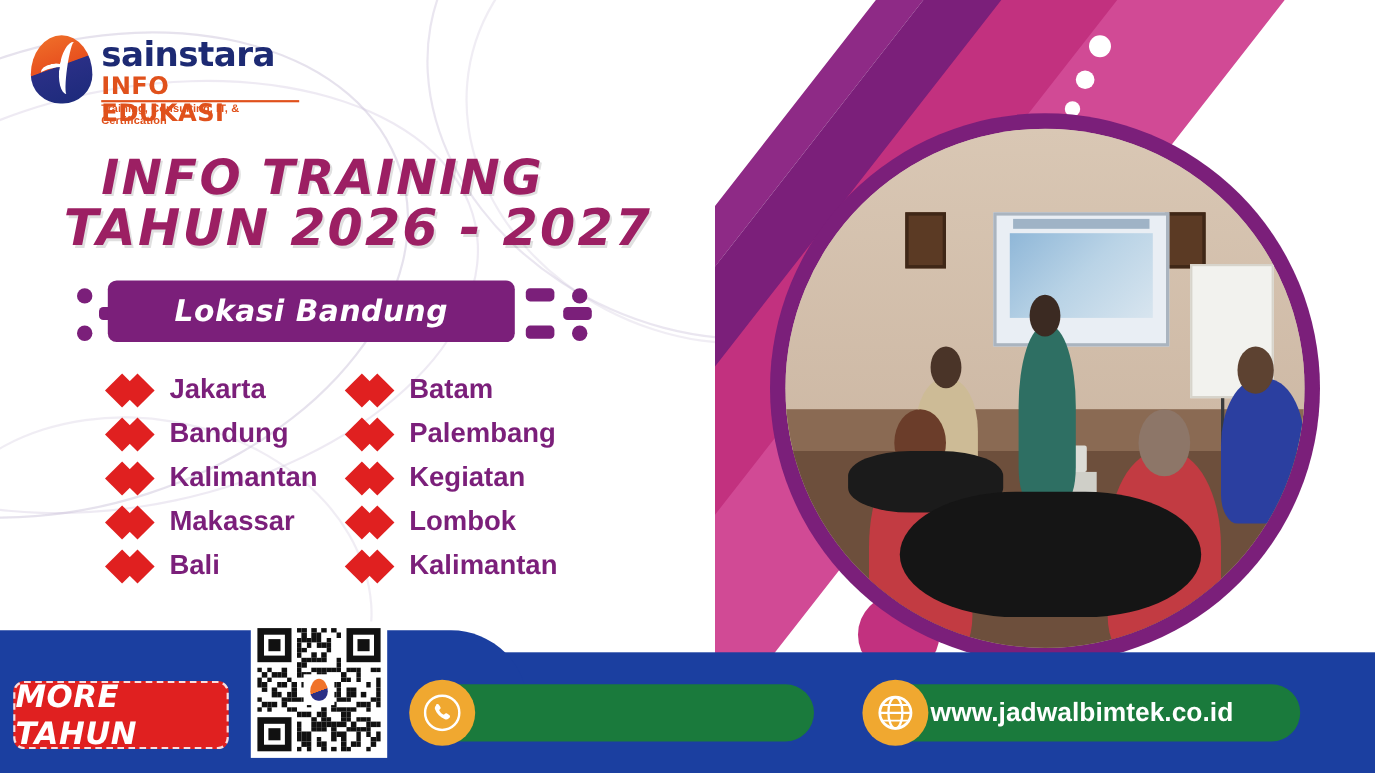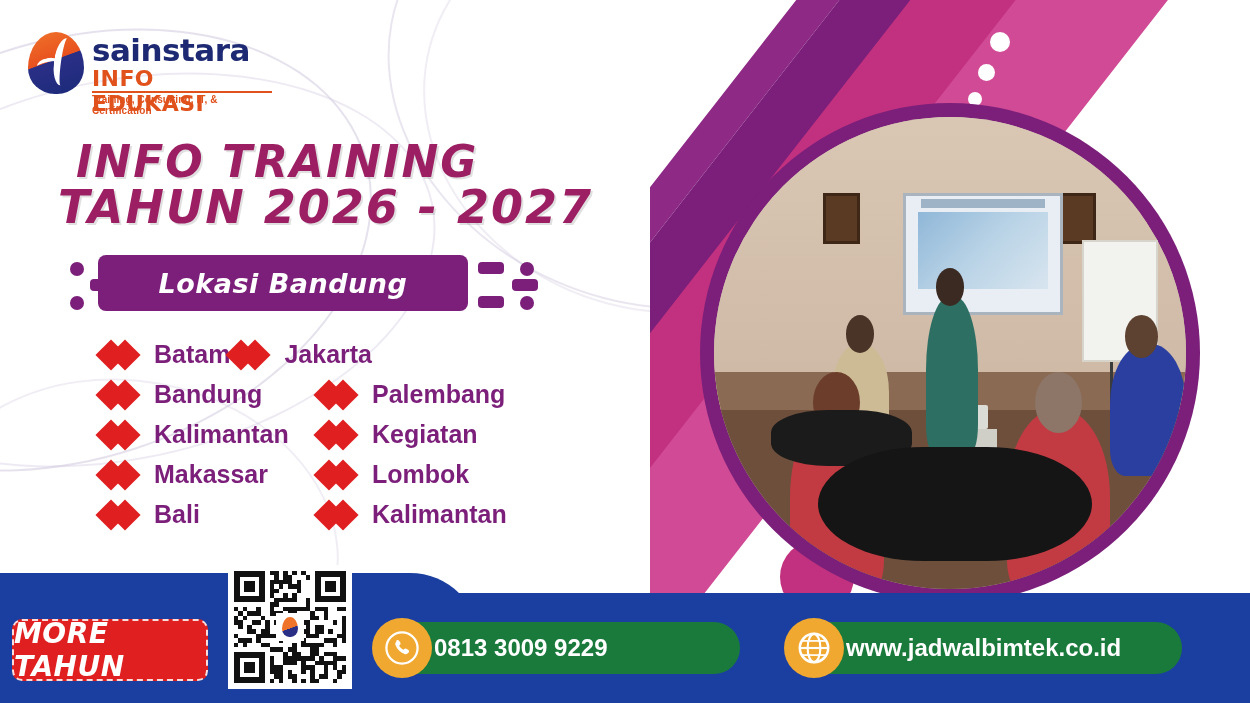--- a/index.html
+++ b/index.html
@@ -103,21 +103,21 @@
     border-top: 4px solid #ffffff; border-radius: 50% 50% 0 0;
     transform: rotate(-12deg);
   }
   .logo-txt1 { position:absolute; left: 64px; top: 2px; font-size: 31px; font-weight: bold; color:#1d2a73; letter-spacing:-0.5px; font-family:"DejaVu Sans", sans-serif; }
   .logo-txt2 { position:absolute; left: 64px; top: 36px; font-size: 22px; font-weight: bold; color:#e0511c; letter-spacing:0.4px; font-family:"DejaVu Sans", sans-serif; }
   .logo-txt3 { position:absolute; left: 64px; top: 64px; font-size: 10px; font-weight: bold; color:#e0511c; letter-spacing:0.1px; }
   .logo-rule { position:absolute; left: 64px; top: 61px; width: 180px; height: 2px; background:#e0511c; }
 
   
   .h1 {
-    position: absolute; left: 76px; top: 136px;
+    position: absolute; left: 92px; top: 136px;
     font-family: "DejaVu Sans", sans-serif;
     font-size: 44px; font-weight: bold; font-style: italic;
     color: #9c1f63; letter-spacing: 2px;
     text-shadow: 2px 2px 0 rgba(0,0,0,0.12);
   }
   .h2 {
     position: absolute; left: 58px; top: 180px;
     font-family: "DejaVu Sans", sans-serif;
     font-size: 46px; font-weight: bold; font-style: italic;
     color: #9c1f63; letter-spacing: 2px;
@@ -297,33 +297,33 @@
   <div class="rib-deco" style="left:520px; top:262px; width:14px; height:14px; border-radius:50%;"></div>
   <div class="rib-deco" style="left:520px; top:296px; width:14px; height:14px; border-radius:50%;"></div>
 
   <div class="ribbon">
     <span class="ribbon-label">Lokasi Bandung</span>
   </div>
 
   <div class="cities">
 
     <div class="city-row">
+      <div class="city col1">
+        <span class="dia-wrap">
+            <i class="dia d1"></i>
+            <i class="dia d2"></i>
+          </span>
+        <span class="city-name">Jakarta</span>
+      </div>
       <div class="city">
         <span class="dia-wrap">
             <i class="dia d1"></i>
             <i class="dia d2"></i>
           </span>
         <span class="city-name">Batam</span>
-      </div>
-      <div class="city col1">
-        <span class="dia-wrap">
-            <i class="dia d1"></i>
-            <i class="dia d2"></i>
-          </span>
-        <span class="city-name">Jakarta</span>
       </div>
     </div>
 
     <div class="city-row">
       <div class="city col1">
         <span class="dia-wrap">
             <i class="dia d1"></i>
             <i class="dia d2"></i>
           </span>
         <span class="city-name">Bandung</span>
@@ -618,21 +618,20 @@
       </div>
   </div>
 
   <div class="pill pill-phone">
     <span class="pill-icon">
       <svg width="34" height="34" viewBox="0 0 24 24">
         <circle cx="12" cy="12" r="11" fill="none" stroke="#ffffff" stroke-width="1.6"></circle>
         <path d="M8.2 6.6c.5-.5 1.3-.4 1.7.2l.9 1.4c.3.5.2 1.1-.2 1.5l-.6.5c.6 1.4 1.7 2.5 3.1 3.1l.5-.6c.4-.4 1-.5 1.5-.2l1.4.9c.6.4.7 1.2.2 1.7l-.6.6c-.6.6-1.5.8-2.3.5-3-1.1-5.3-3.4-6.4-6.4-.3-.8-.1-1.7.5-2.3z" fill="#ffffff"></path>
       </svg>
     </span>
-    <span class="pill-text">0813 3009 9229</span>
   </div>
 
   <div class="pill pill-web">
     <span class="pill-icon">
       <svg width="34" height="34" viewBox="0 0 24 24">
         <circle cx="12" cy="12" r="10" fill="none" stroke="#ffffff" stroke-width="1.8"></circle>
         <ellipse cx="12" cy="12" rx="4.5" ry="10" fill="none" stroke="#ffffff" stroke-width="1.5"></ellipse>
         <line x1="2" y1="12" x2="22" y2="12" stroke="#ffffff" stroke-width="1.5"></line>
         <line x1="3.6" y1="7" x2="20.4" y2="7" stroke="#ffffff" stroke-width="1.2"></line>
         <line x1="3.6" y1="17" x2="20.4" y2="17" stroke="#ffffff" stroke-width="1.2"></line>

